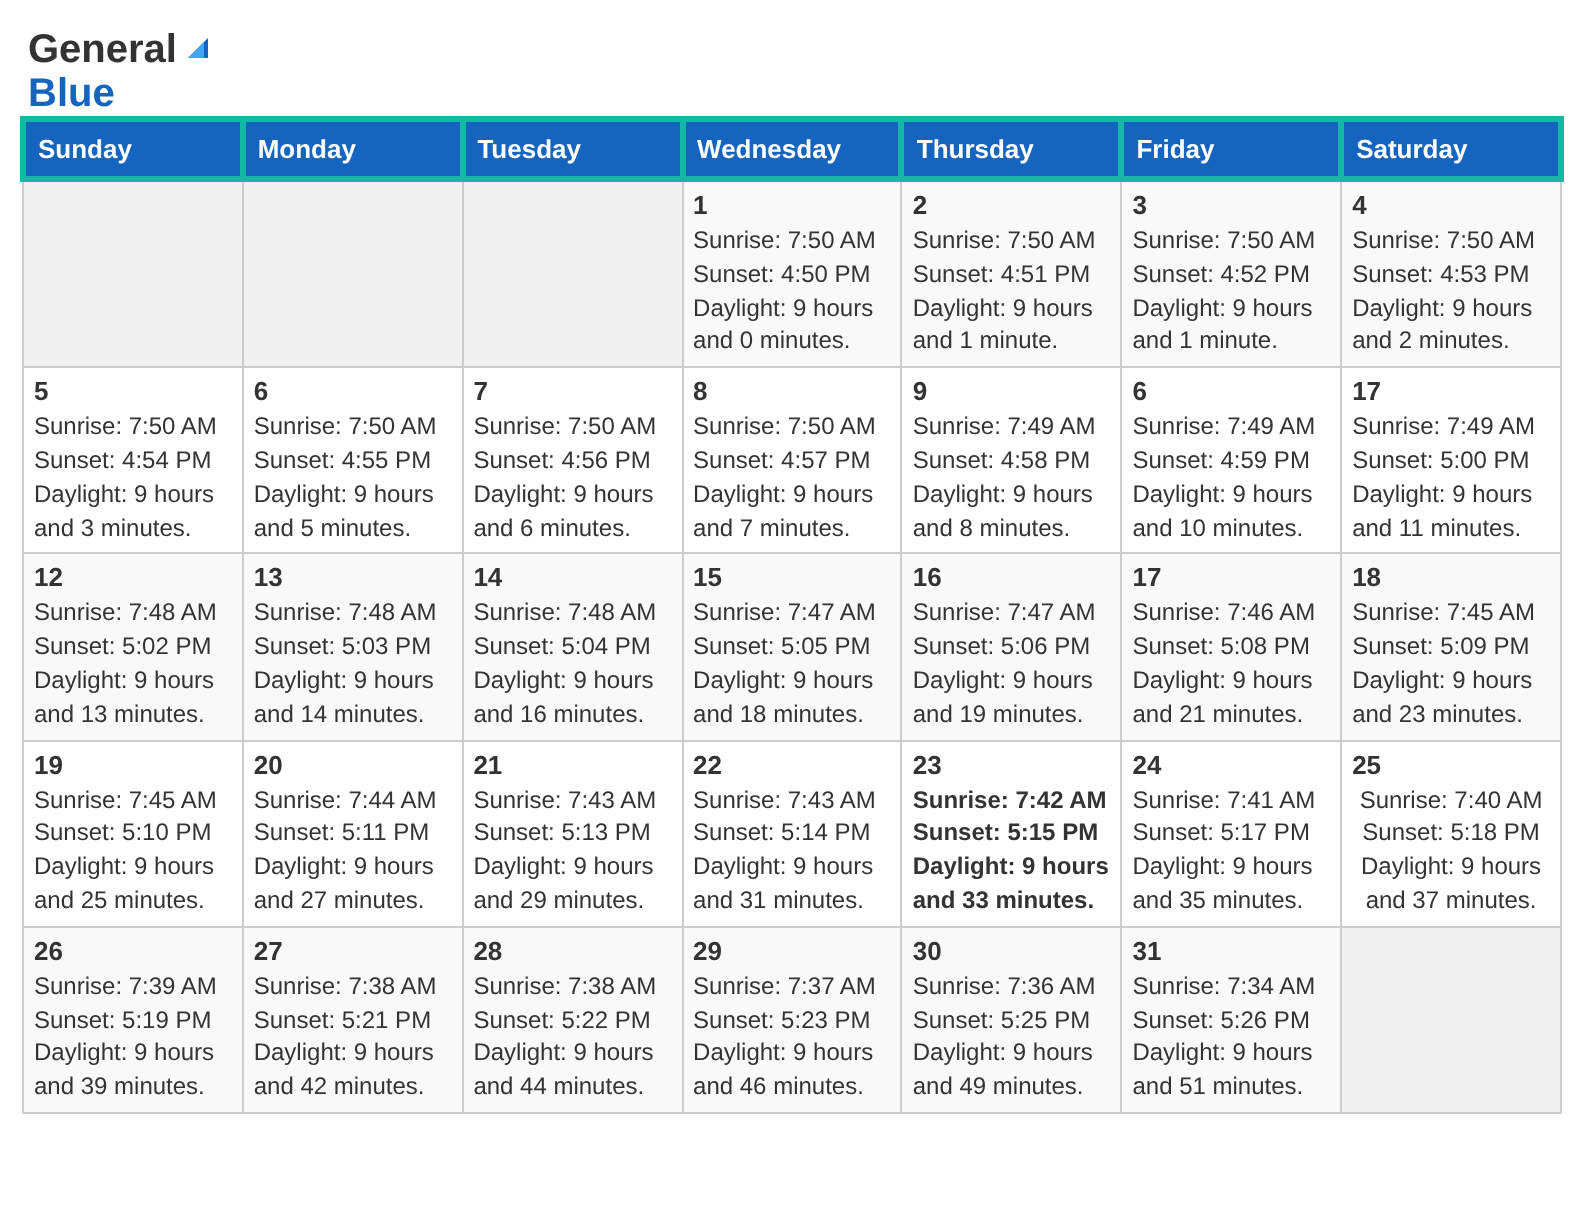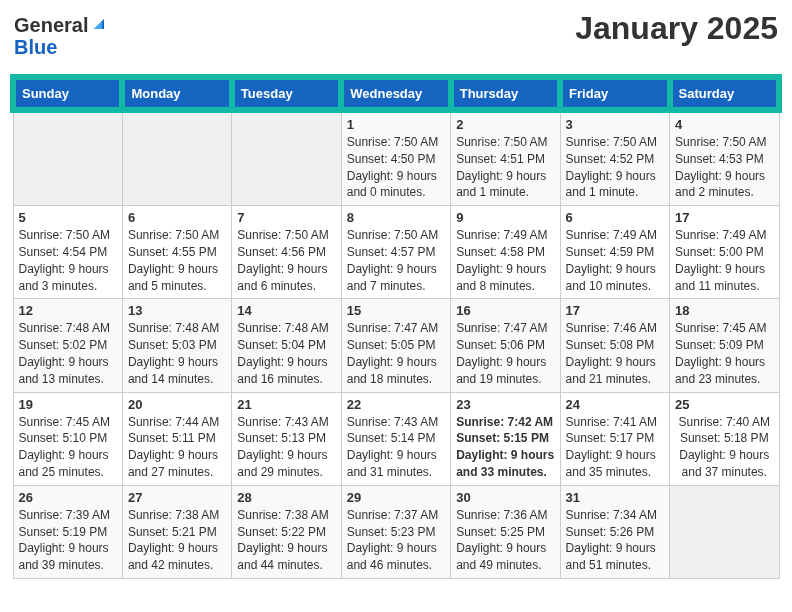--- a/index.html
+++ b/index.html
@@ -7,21 +7,21 @@
       font-family: Arial, sans-serif;
       background: #fff;
       width: 792px;
       min-height: 612px;
       padding: 10px;
     }
     .header {
       display: flex;
       justify-content: space-between;
       align-items: flex-start;
-      margin-bottom: 16px;
+      margin-bottom: 0;
       padding: 0 4px;
     }
     .logo {
       display: flex;
       flex-direction: column;
       align-items: flex-start;
       margin-top: 4px;
     }
     .logo-text {
       font-size: 20px;
@@ -46,21 +46,21 @@
       width: 100%;
       border-collapse: collapse;
       border: 1px solid #ccc;
     }
     thead tr th {
       background-color: #1565c0;
       color: #fff;
       text-align: left;
       padding: 6px 6px;
       font-size: 13px;
-      border: 6px solid #14b8a6;
+      border: 3px solid #14b8a6;
     }
     tbody tr td {
       border: 1px solid #ccc;
       vertical-align: top;
       padding: 4px 5px;
       width: calc(100% / 7);
       min-height: 80px;
       height: 80px;
     }
     .day-num {
@@ -92,21 +92,20 @@
     <div style="display:flex;align-items:center;">
       <span class="logo-text logo-general">General</span>
       <svg width="18" height="18" viewBox="0 0 18 18" style="margin-left:2px;margin-bottom:2px;">
         <polygon points="4,14 14,4 14,14" fill="#1565c0"></polygon>
         <polygon points="4,14 12,6 12,14" fill="#42a5f5"></polygon>
       </svg>
     </div>
     <span class="logo-text logo-blue">Blue</span>
   </div>
   <div class="title-block">
-    <div class="calendar-title">January 2025</div>
   </div>
 </div>
 
 <table>
   <thead>
     <tr>
     <th>Sunday</th>
         <th>Monday</th>
         <th>Tuesday</th>
         <th>Wednesday</th>

